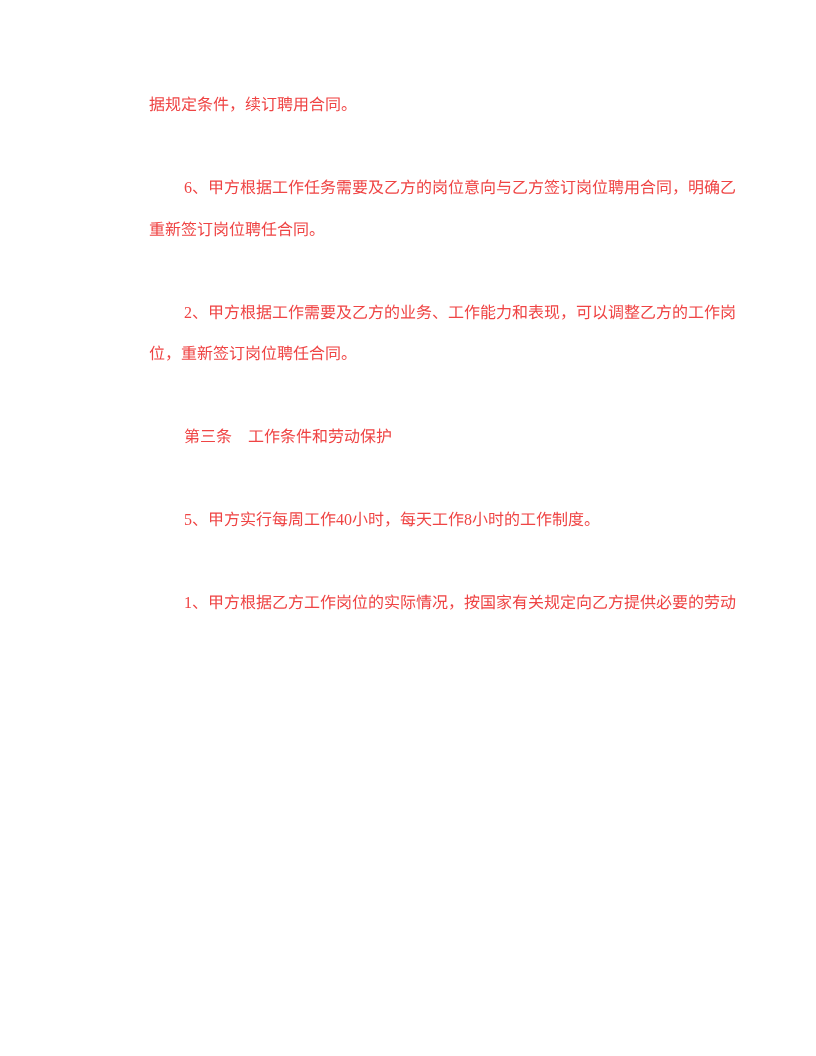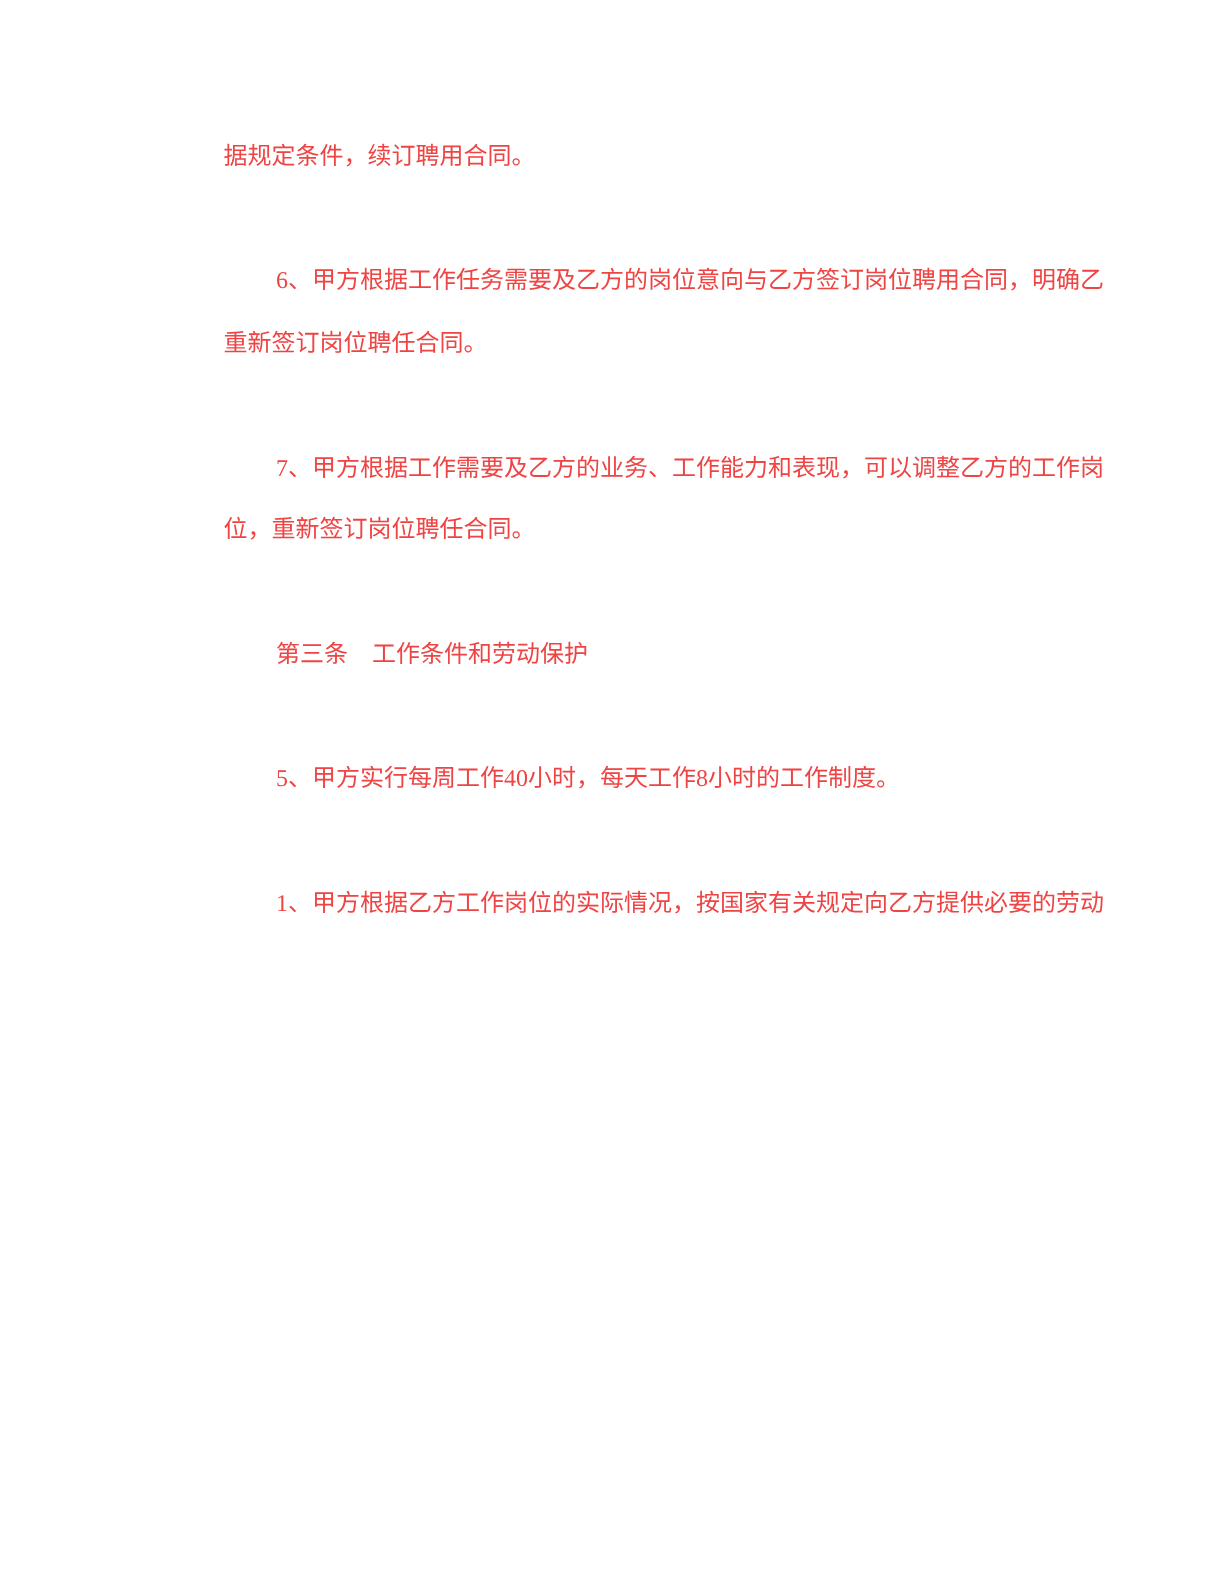--- a/index.html
+++ b/index.html
@@ -56,21 +56,21 @@
     </div>
 
 
 
     <div class="para">
       <div class="line first">6、甲方根据工作任务需要及乙方的岗位意向与乙方签订岗位聘用合同，明确乙</div>
       <div class="line">重新签订岗位聘任合同。</div>
     </div>
 
     <div class="para">
-      <div class="line first">7、甲方根据工作需要及乙方的业务、工作能力和表现，可以调整乙方的工作岗</div>
+      <div class="line first">2、甲方根据工作需要及乙方的业务、工作能力和表现，可以调整乙方的工作岗</div>
       <div class="line">位，重新签订岗位聘任合同。</div>
     </div>
 
     <div class="para">
       <div class="line first">第三条　工作条件和劳动保护</div>
     </div>
 
     <div class="para">
       <div class="line first">5、甲方实行每周工作40小时，每天工作8小时的工作制度。</div>
     </div>

